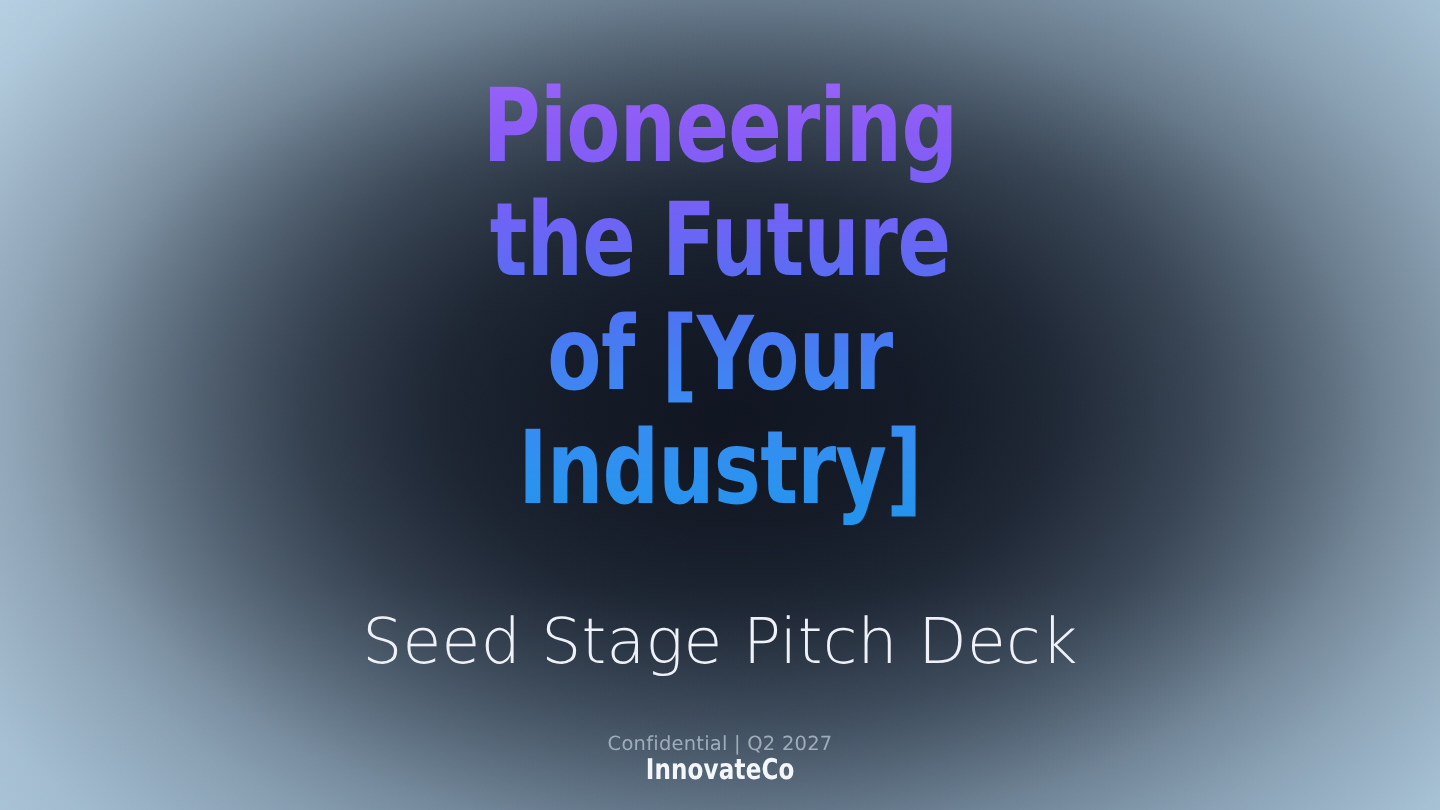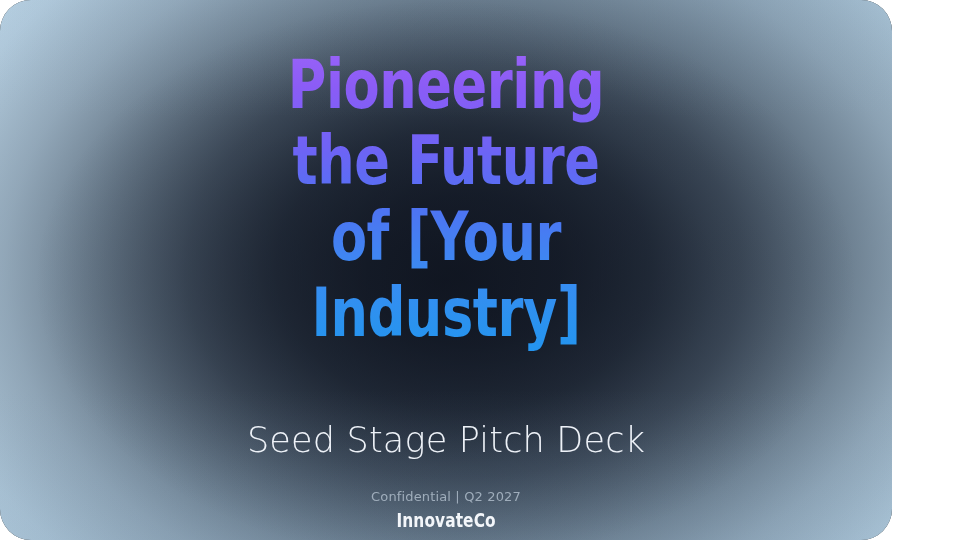--- a/index.html
+++ b/index.html
@@ -4,27 +4,26 @@
 <title>Pitch Deck Title Slide</title>
 <style>
   html, body {
     margin: 0;
     padding: 0;
     background: #ffffff;
   }
 
   .slide {
     position: relative;
-    width: 892px;
+    width: 960px;
     height: 540px;
     overflow: hidden;
     font-family: "Liberation Sans", sans-serif;
     
     background-color: #000000;
-    border-radius: 31px;
   }
 
   
   .bg-base {
     position: absolute;
     inset: 0;
     background:
       linear-gradient(115deg, #c3dced 0%, #b0cadb 38%, #a9c4d6 62%, #bcd7e8 100%);
   }
 
@@ -96,24 +95,24 @@
         #3a8bf2 74%,
         #2b92ef 90%,
         #2394ee 100%);
     -webkit-background-clip: text;
     background-clip: text;
     color: transparent;
     -webkit-text-fill-color: transparent;
   }
 
   .subtitle {
-    margin-top: 22px;
+    margin-top: 6px;
     font-family: "DejaVu Sans", "Liberation Sans", sans-serif;
     font-weight: 300;
-    font-size: 35px;
+    font-size: 42px;
     line-height: 1.2;
     letter-spacing: 0.2px;
     color: #eef2f8;
     text-align: center;
   }
 
   .company {
     margin-top: 48px;
     font-family: "DejaVu Sans Condensed", "Liberation Sans Narrow", "Liberation Sans", sans-serif;
     font-weight: 700;

